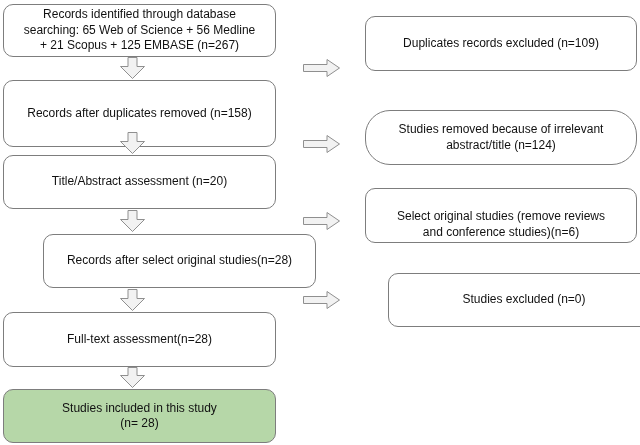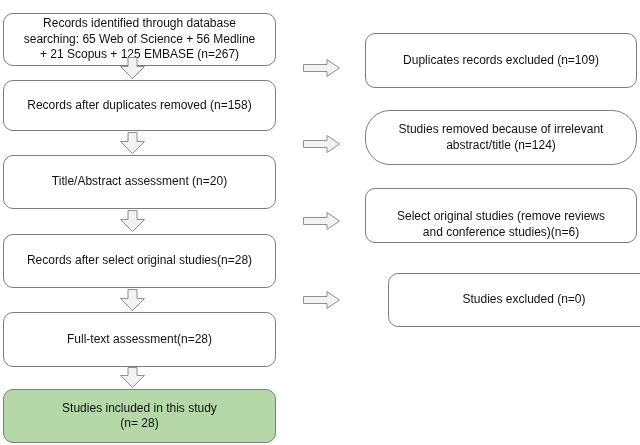--- a/index.html
+++ b/index.html
@@ -44,35 +44,35 @@
     fill: var(--arrow-fill, #f2f2f2);
     stroke: var(--arrow-stroke, #8f8f8f);
     stroke-width: 1;
   }
 </style>
 </head>
 <body>
 
 <div class="canvas">
 
-  <div class="box left-col" style="top:13px; height:53px;">
+  <div class="box left-col" style="top:4px; height:53px;">
     <span class="box-text">Records identified through database
 searching: 65 Web of Science + 56 Medline
 + 21 Scopus + 125 EMBASE (n=267)</span>
   </div>
 
-  <div class="box left-col" style="top:80px; height:51px;">
+  <div class="box left-col" style="top:80px; height:67px;">
     <span class="box-text">Records after duplicates removed (n=158)</span>
   </div>
 
   <div class="box left-col" style="top:155px; height:54px;">
     <span class="box-text">Title/Abstract assessment (n=20)</span>
   </div>
 
-  <div class="box left-col" style="top:234px; height:54px;">
+  <div class="box left-col" style="top:234px; height:54px;margin-left:40px;">
     <span class="box-text">Records after select original studies(n=28)</span>
   </div>
 
   <div class="box left-col" style="top:312px; height:55px;">
     <span class="box-text">Full-text assessment(n=28)</span>
   </div>
 
   <div class="box left-col highlight" style="top:389px; height:54px;">
     <span class="box-text">Studies included in this study
 (n= 28)</span>
@@ -100,21 +100,21 @@
   <svg class="arrow" style="left:303px; top:135px;" width="37" height="18" viewBox="0 0 37 18">
       <polygon points="0.5,5.5 24,5.5 24,0.5 36.5,9 24,17.5 24,12.5 0.5,12.5"></polygon>
     </svg>
   <svg class="arrow" style="left:303px; top:212px;" width="37" height="18" viewBox="0 0 37 18">
       <polygon points="0.5,5.5 24,5.5 24,0.5 36.5,9 24,17.5 24,12.5 0.5,12.5"></polygon>
     </svg>
   <svg class="arrow" style="left:303px; top:291px;" width="37" height="18" viewBox="0 0 37 18">
       <polygon points="0.5,5.5 24,5.5 24,0.5 36.5,9 24,17.5 24,12.5 0.5,12.5"></polygon>
     </svg>
 
-  <div class="box right-col" style="top:33px; height:55px;">
+  <div class="box right-col" style="top:16px; height:55px;">
     <span class="box-text">Duplicates records excluded (n=109)</span>
   </div>
 
   <div class="box right-col" style="top:110px; height:55px;border-radius:25px;">
     <span class="box-text">Studies removed because of irrelevant
 abstract/title (n=124)</span>
   </div>
 
   <div class="box right-col" style="top:188px; height:55px;align-items:flex-end;">
     <span class="box-text">Select original studies (remove reviews

